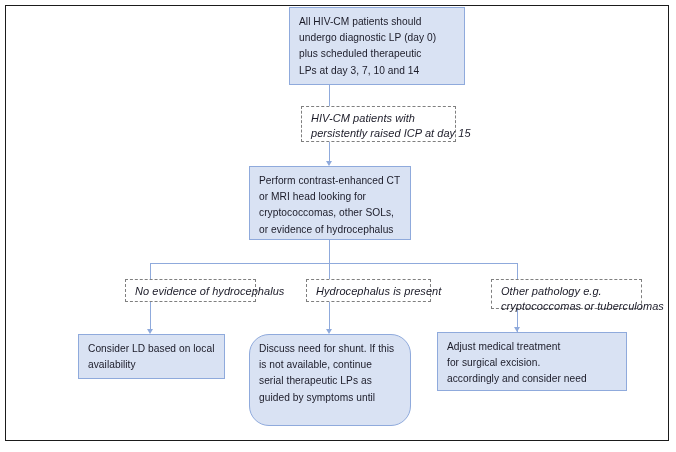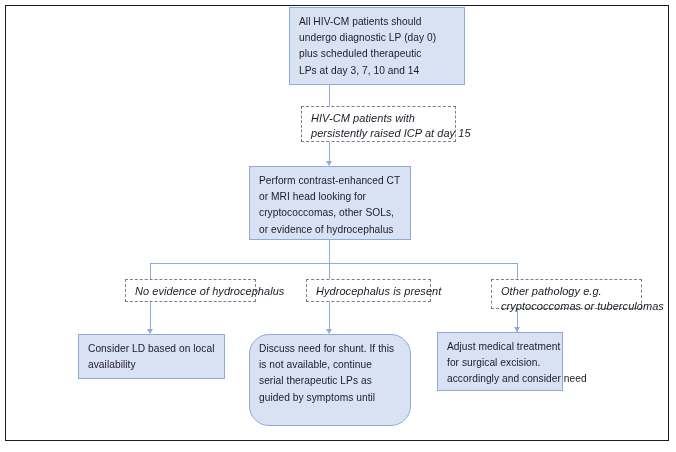--- a/index.html
+++ b/index.html
@@ -146,18 +146,18 @@
     <span class="txtline">availability</span>
   </div>
 
   <div class="box" style="left:249px; top:334px; width:162px; height:92px;border-radius:20px;">
     <span class="txtline">Discuss need for shunt. If this</span>
     <span class="txtline">is not available, continue</span>
     <span class="txtline">serial therapeutic LPs as</span>
     <span class="txtline">guided by symptoms until</span>
   </div>
 
-  <div class="box" style="left:437px; top:332px; width:126px; height:59px;">
+  <div class="box" style="left:437px; top:332px; width:190px; height:59px;">
     <span class="txtline">Adjust medical treatment</span>
     <span class="txtline">for surgical excision.</span>
     <span class="txtline">accordingly and consider need</span>
   </div>
 </div>
 
 </body></html>

